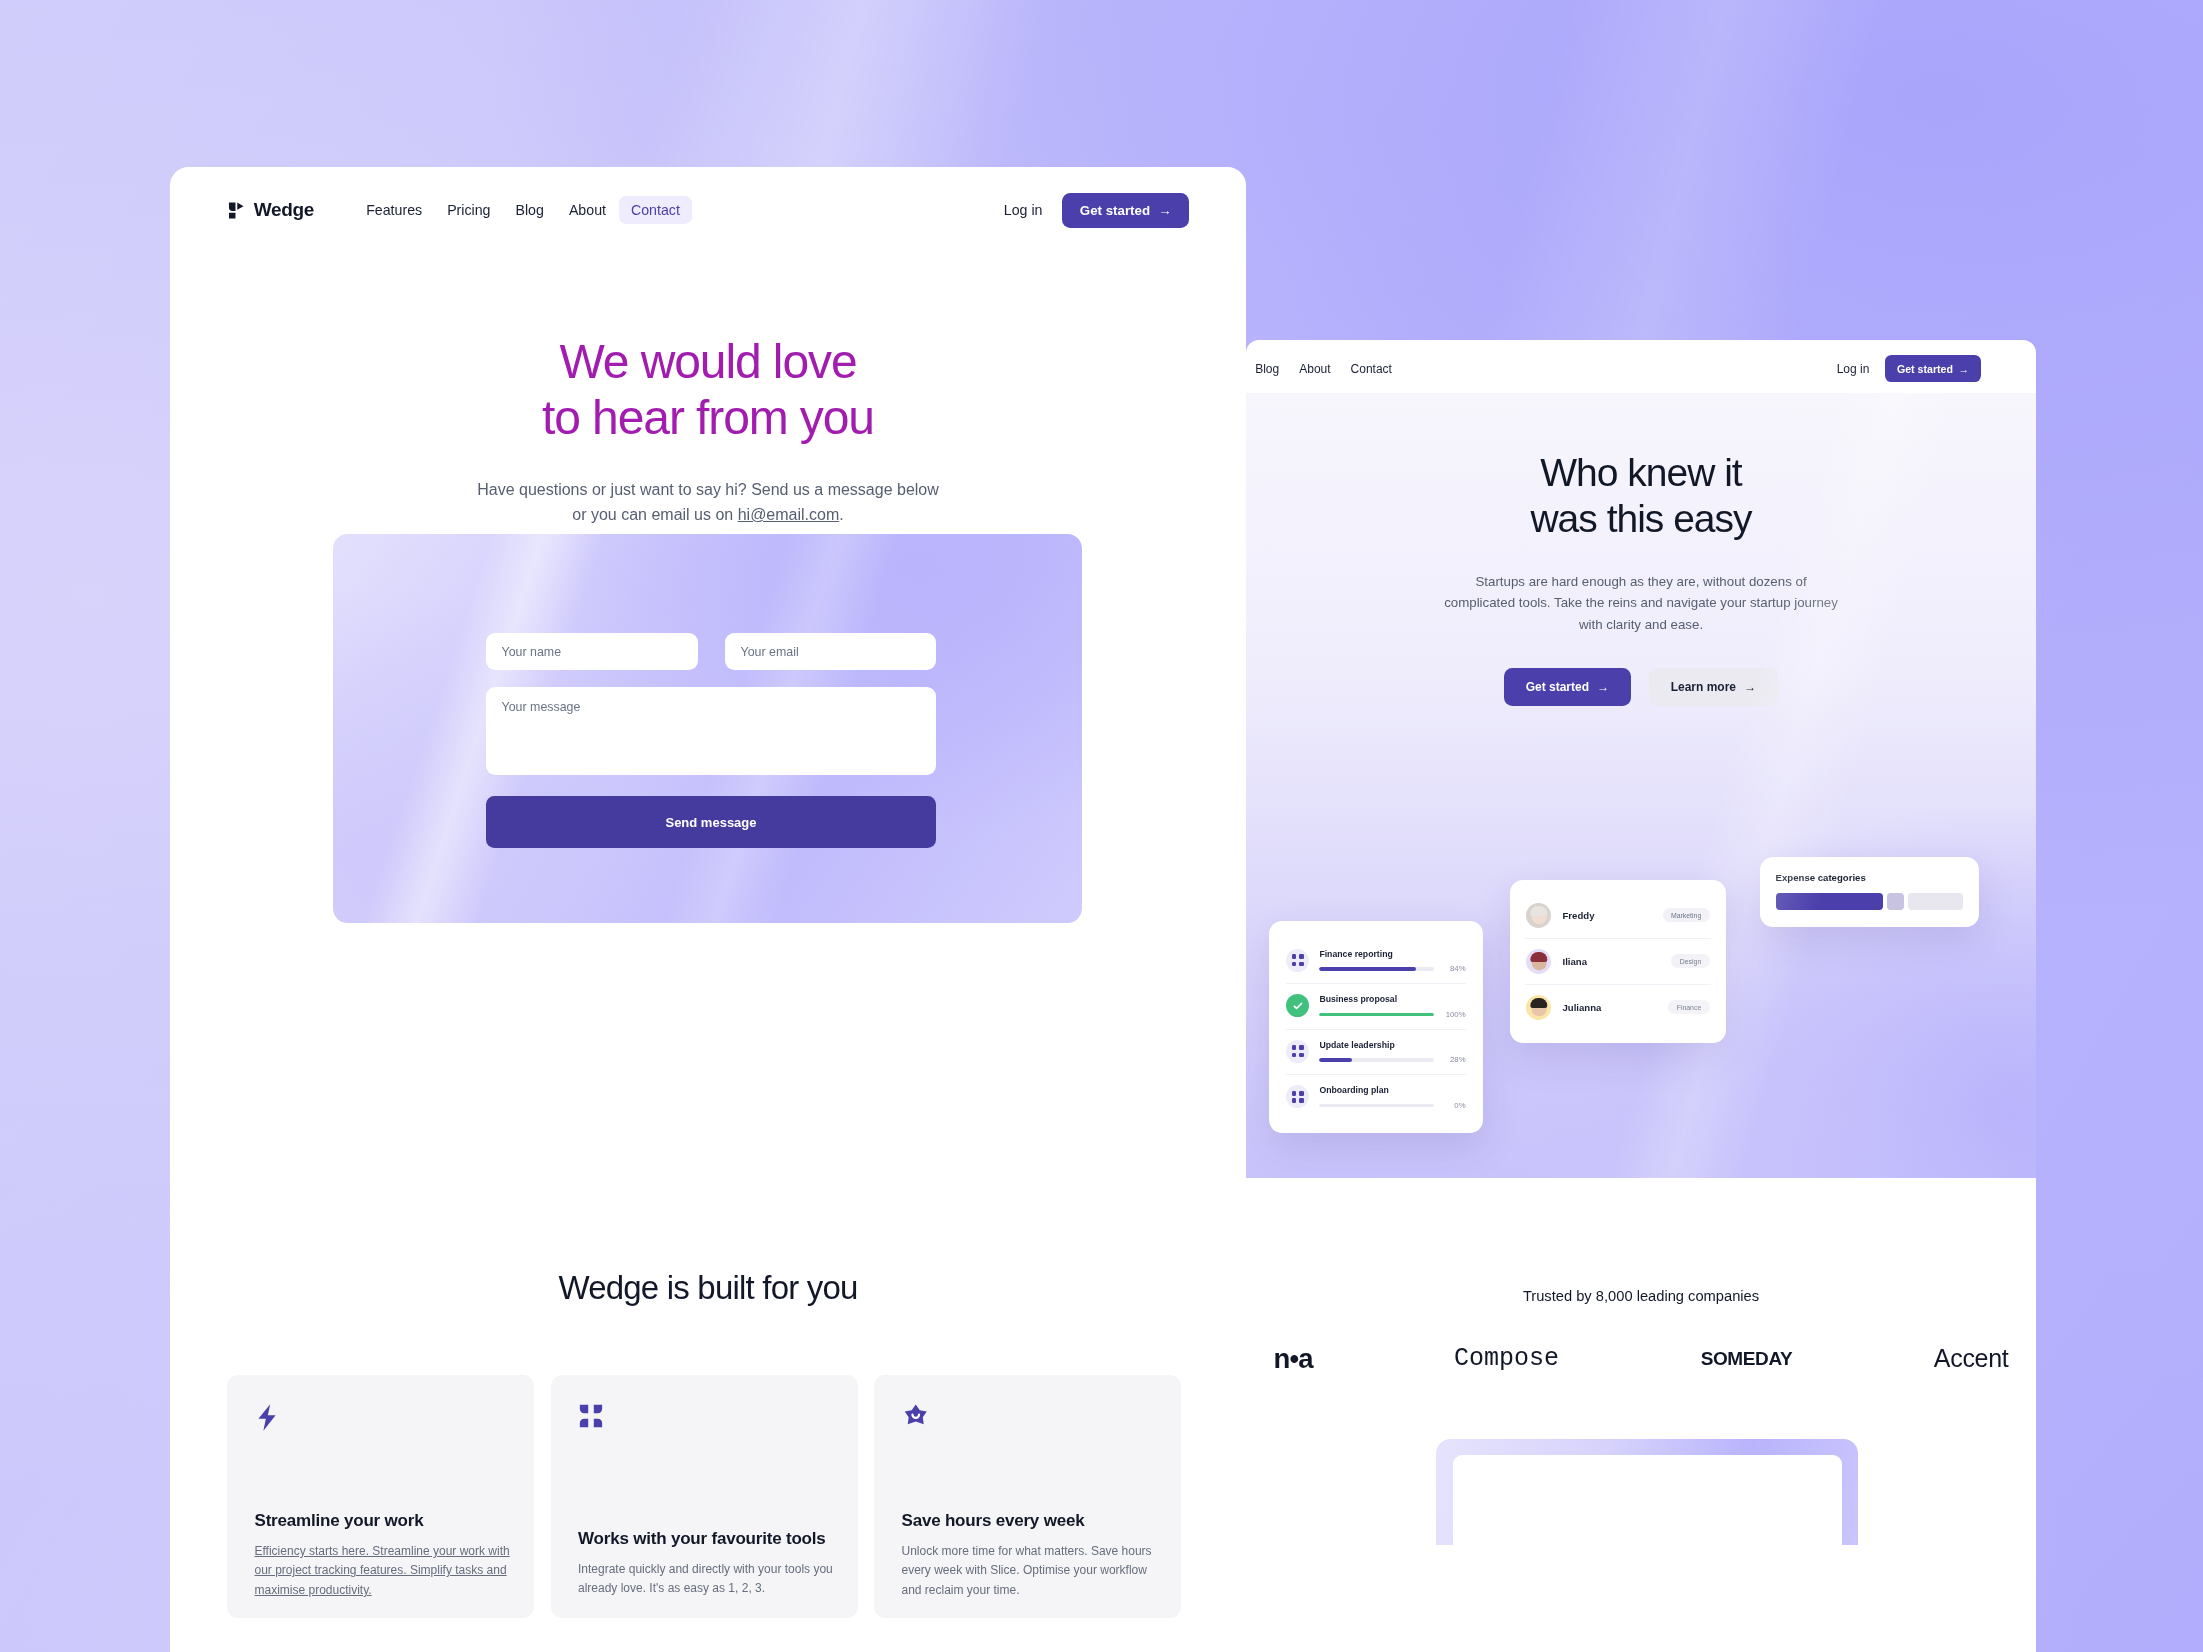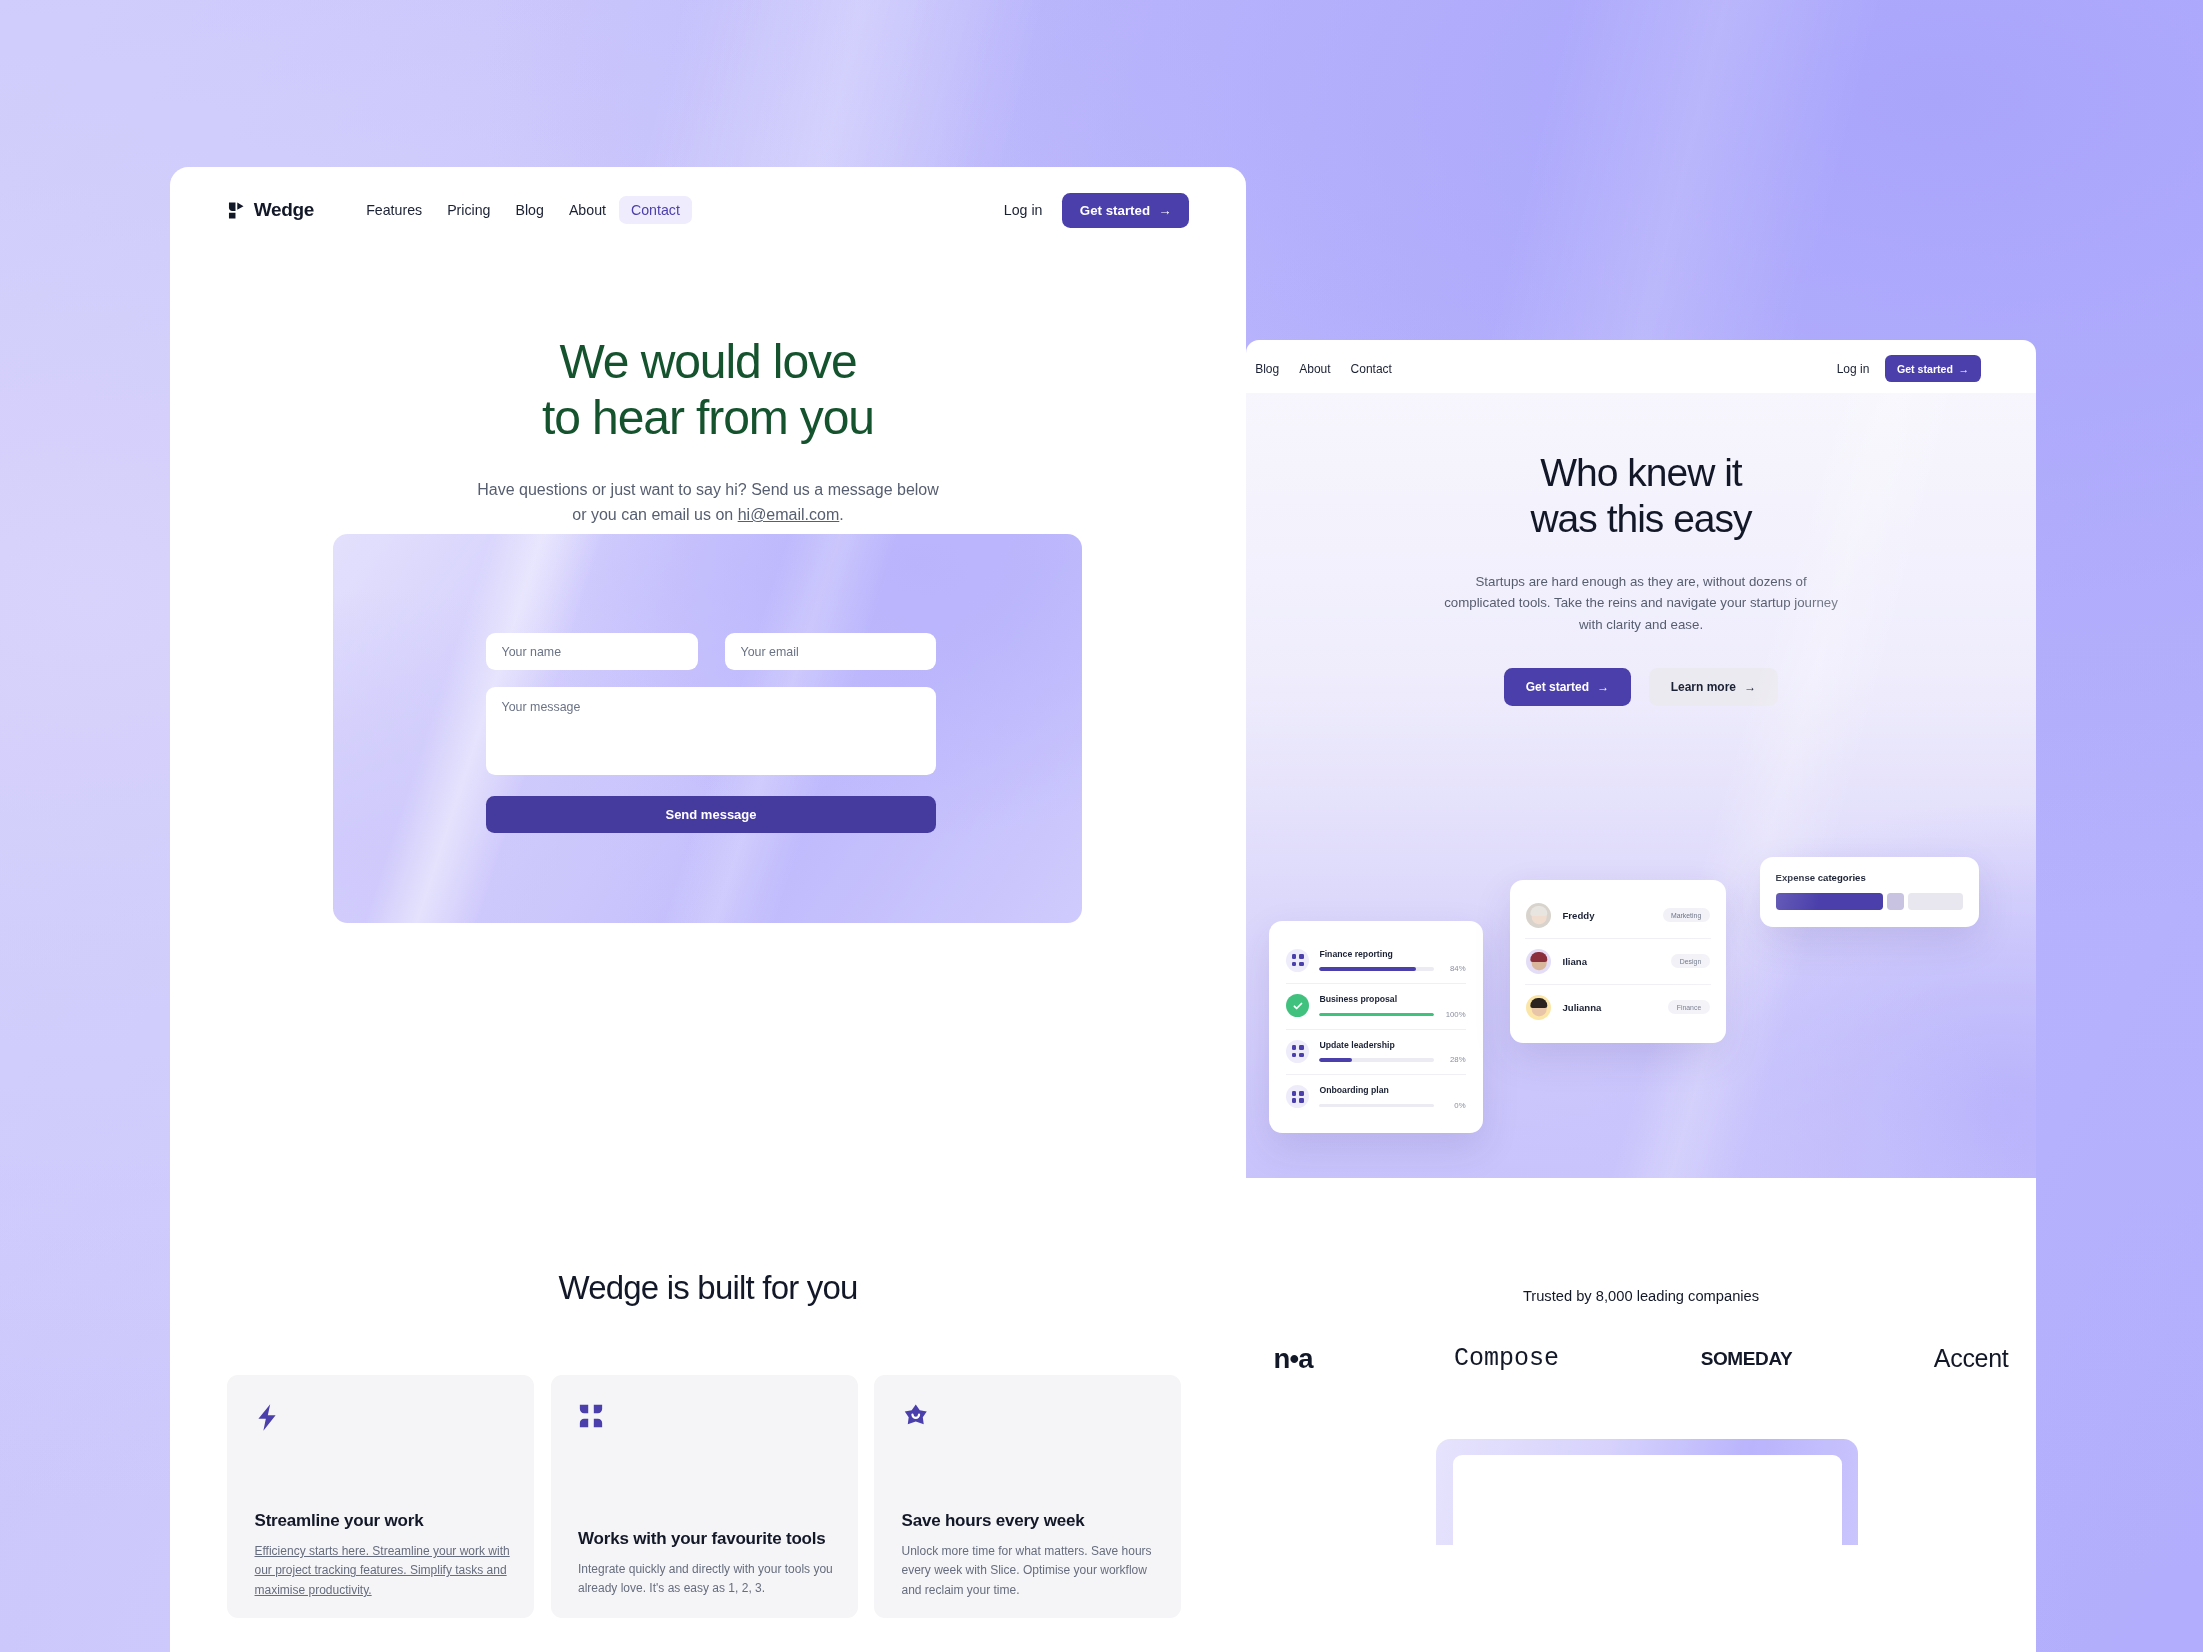--- a/index.html
+++ b/index.html
@@ -73,21 +73,21 @@
     padding: 10px 17.4px; border-radius: 8.3px; display: inline-flex;
     align-items: center; gap: 8.3px; border: none; white-space: nowrap;
   }
 
   .hero-title {
     margin-top: 92px;
     text-align: center;
     font-size: 48px;
     line-height: 1.16;
     font-weight: 400;
-    color: #14532d;
+    color: #a21caf;
     letter-spacing: -1.1px;
   }
   .hero-sub {
     margin-top: 33px;
     text-align: center;
     font-size: 16px;
     line-height: 1.55;
     color: #565e70;
   }
   .hero-sub a { color: #565e70; text-decoration: underline; }
@@ -127,21 +127,21 @@
     padding: 0 15.6px; font-family: "Liberation Sans", sans-serif;
   }
   .fld.name { width: 216px; }
   .fld.email { width: 215px; }
   .fld.msg {
     width: 100%; height: 88px; margin-top: 17px; padding-top: 12px;
     resize: none; line-height: 1.4;
   }
   .fld::placeholder { color: #6b7386; }
   .send-btn {
-    width: 100%; margin-top: 18.4px; height: 37px;
+    width: 100%; margin-top: 18.4px; height: 52px;
     background: #453a9e; color: #fff; border: none; border-radius: 8.3px;
     font-size: 13px; font-weight: 700; font-family: "Liberation Sans", sans-serif;
   }
 
   .built-title {
     position: absolute; left: 0; right: 0; top: 1102px;
     text-align: center; font-size: 33px; font-weight: 400;
     color: #131829; letter-spacing: -0.8px;
   }
 

